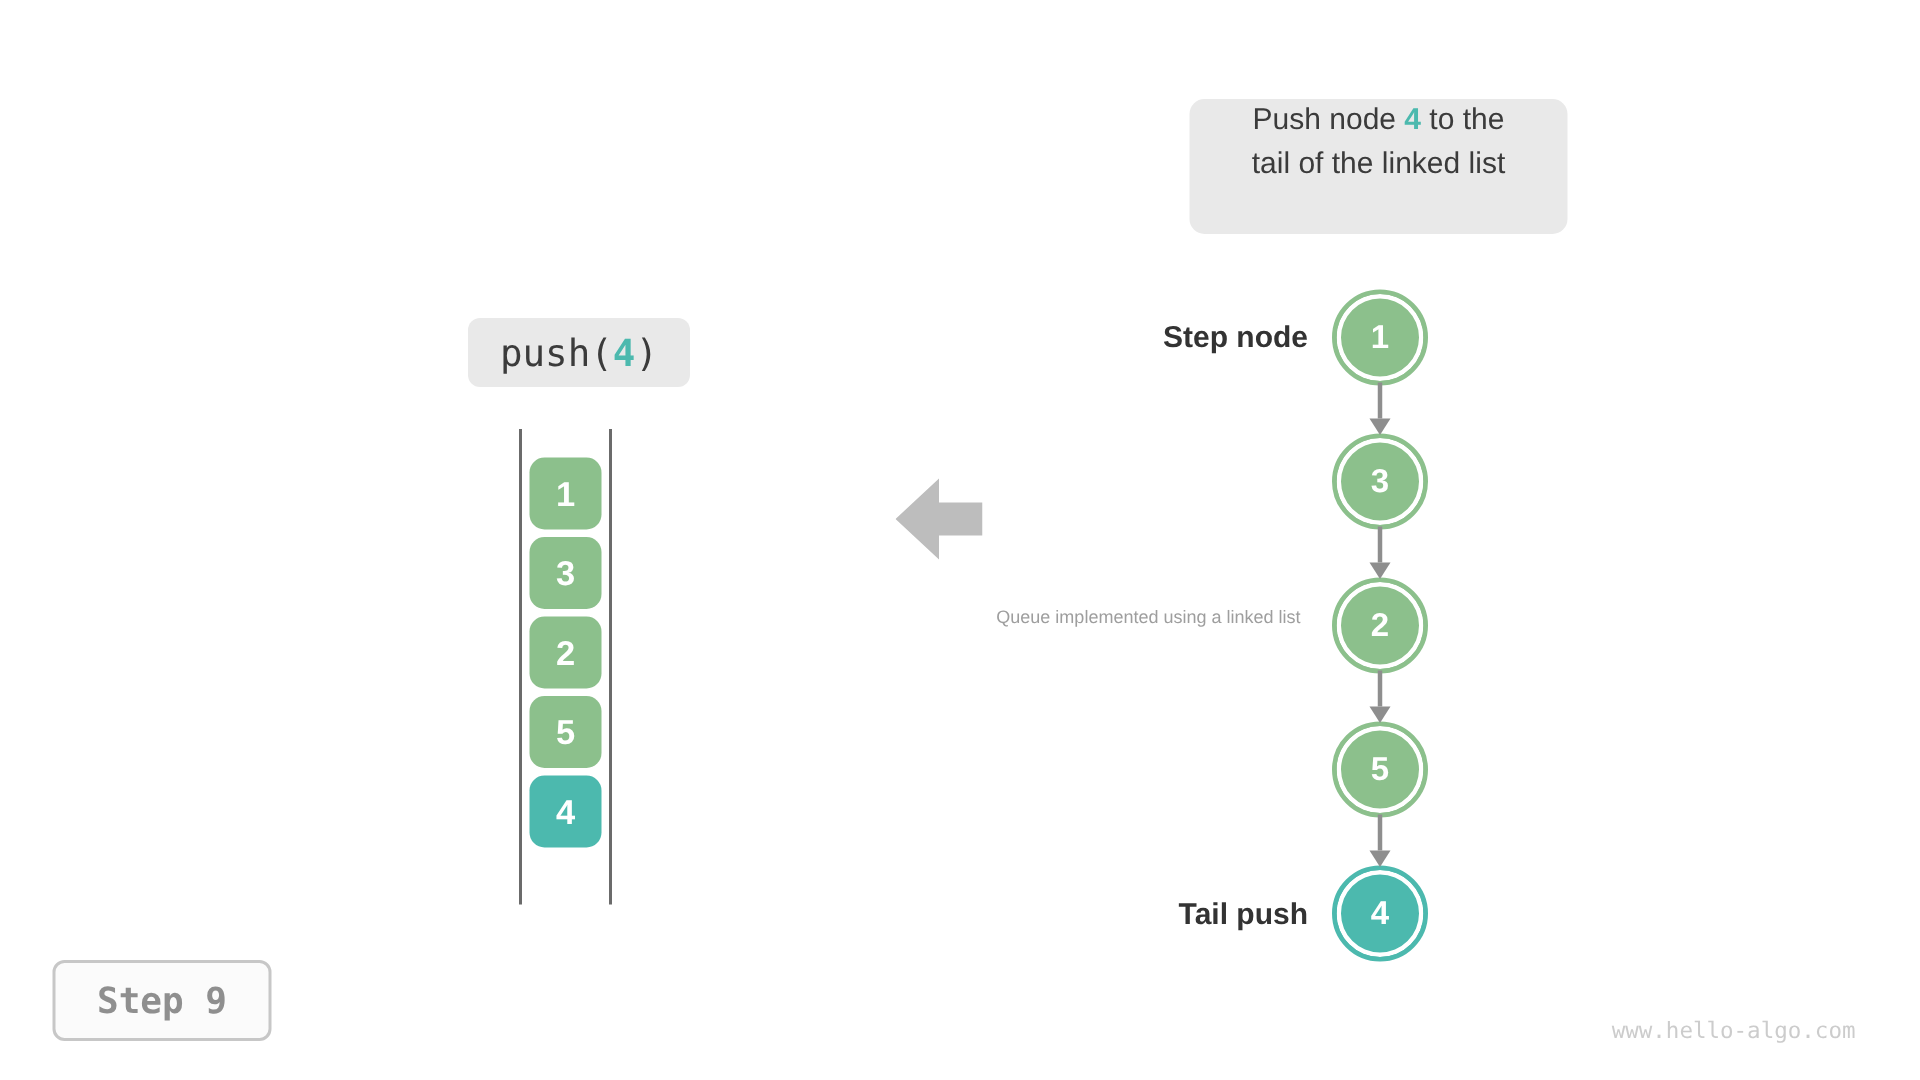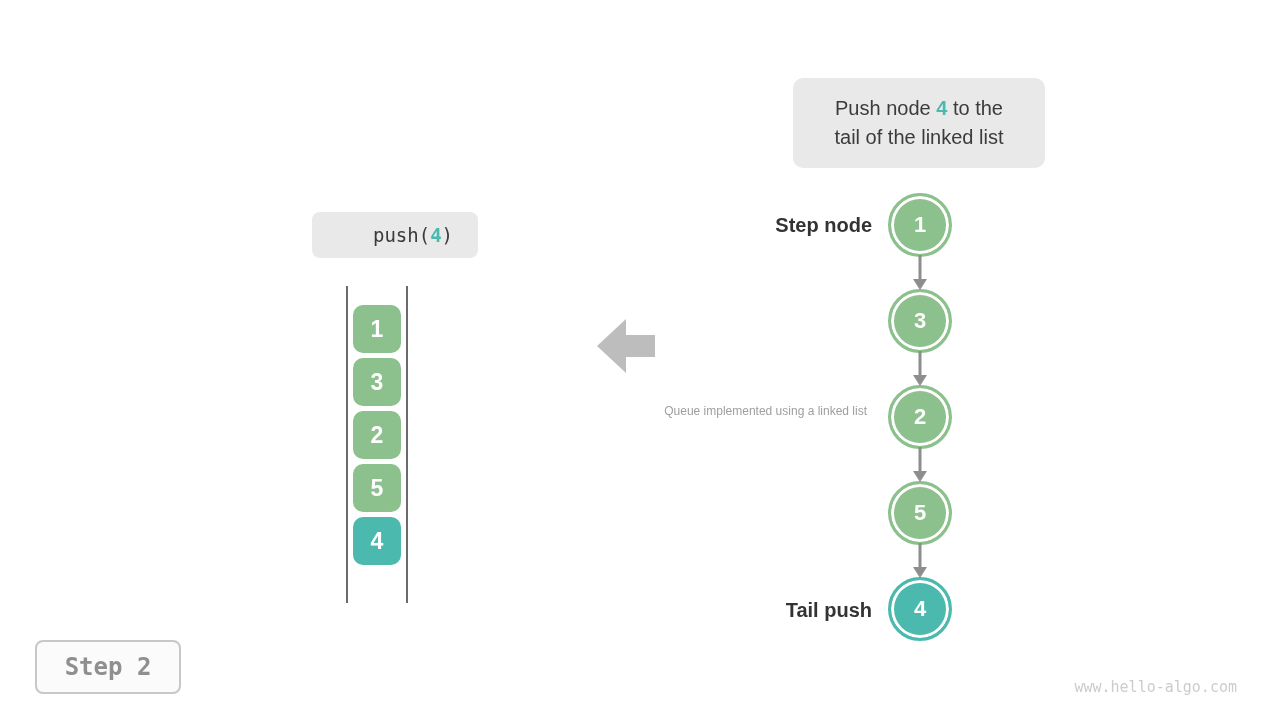--- a/index.html
+++ b/index.html
@@ -18,42 +18,40 @@
   
   .callout {
     position: absolute;
     left: 793px; top: 66px;
     width: 252px; height: 90px;
     background: var(--bubble-bg);
     border-radius: 10px;
     display: flex;
     flex-direction: column;
     align-items: center;
-    justify-content: center;
+    justify-content: flex-start;
     font-size: 20px;
     line-height: 29px;
     color: var(--dark-text);
-    margin-top: 12px;
   }
   .hl { color: var(--teal); font-weight: bold; }
 
   
   .push-label {
     position: absolute;
     left: 312px; top: 212px;
-    width: 130px; height: 46px;
+    width: 148px; height: 46px;
     background: var(--bubble-bg);
     border-radius: 8px;
     display: flex;
     align-items: center;
     justify-content: center;
     font-family: "DejaVu Sans Mono", monospace;
-    font-size: 19px;
+    font-size: 25px;
     color: var(--dark-text);
-    padding-left: 36px;
   }
 
   
   .queue {
     position: absolute;
     left: 346px; top: 286px;
     width: 58px; height: 298px;
     border-left: 2px solid var(--rail-gray);
     border-right: 2px solid var(--rail-gray);
     display: flex;
@@ -222,17 +220,17 @@
     <div class="connector"></div>
     <div class="lnode">3</div>
     <div class="connector"></div>
     <div class="lnode">2</div>
     <div class="connector"></div>
     <div class="lnode">5</div>
     <div class="connector"></div>
     <div class="lnode teal">4</div>
   </div>
 
-  <div class="step-badge">Step 2</div>
+  <div class="step-badge">Step 9</div>
 
   <div class="watermark">www.hello-algo.com</div>
 
 </div>
 
 </body></html>

